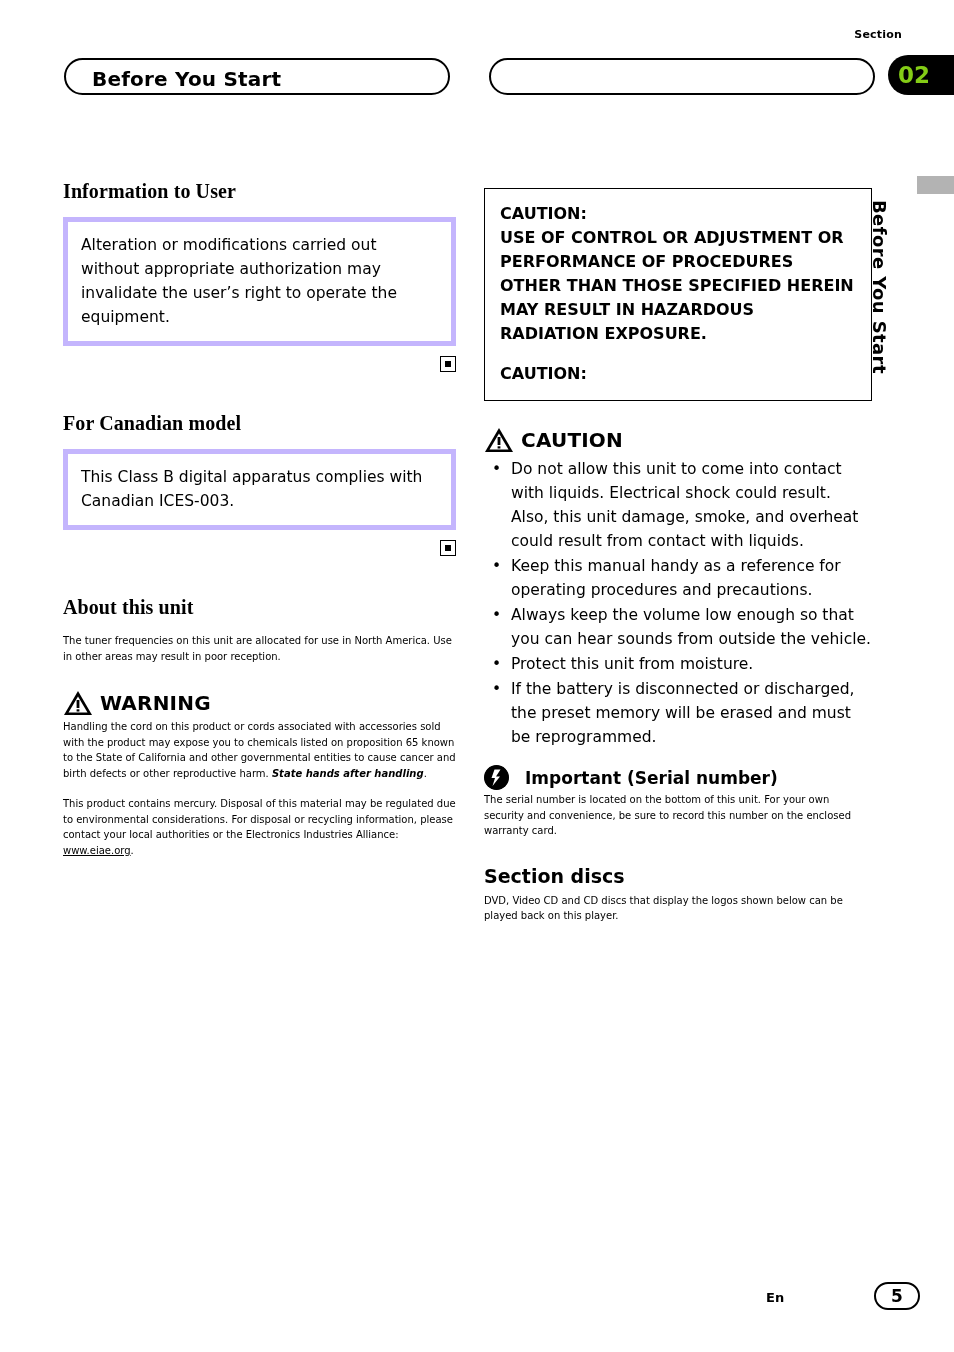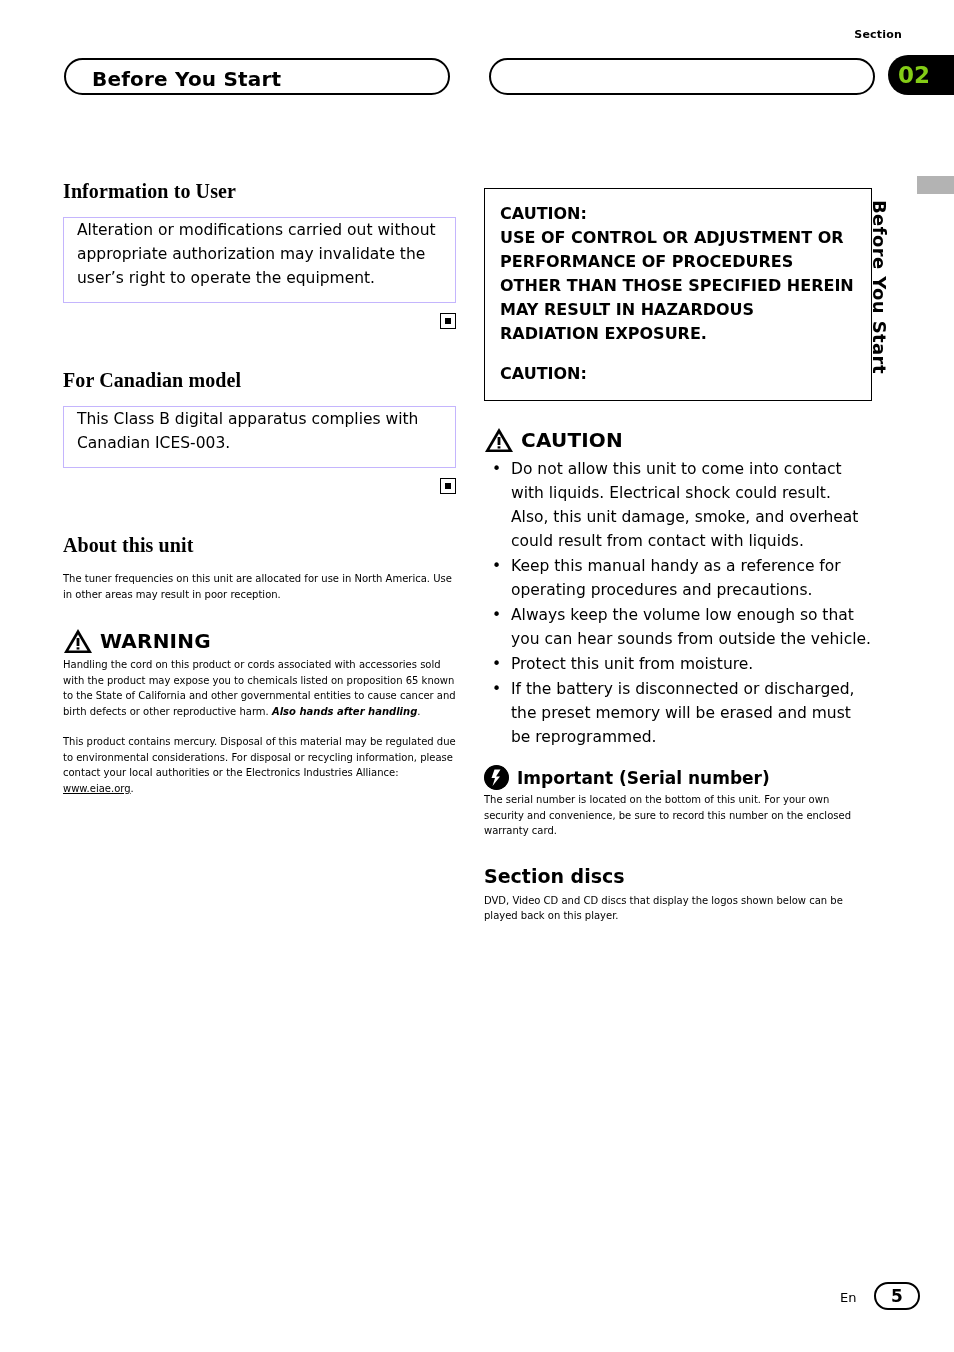--- a/index.html
+++ b/index.html
@@ -125,22 +125,22 @@
     font-weight: bold;
     font-size: 19px;
     margin: 0 0 6px 0;
   }
   .body-text {
     font-size: 10px;
     line-height: 1.55;
     font-family: "DejaVu Sans", sans-serif;
   }
   .boxed {
-    border: 1px solid #c4b5fd;
-    padding: 0 13px 12px 13px;
+    border: 5px solid #c4b5fd;
+    padding: 11px 13px 12px 13px;
     font-size: 15.5px;
     line-height: 1.55;
     box-sizing: border-box;
   }
   .end-marker {
     width: 16px;
     height: 16px;
     border: 1.5px solid #000;
     margin: 10px 0 0 auto;
     position: relative;
@@ -194,21 +194,21 @@
   ul.bullets li::before {
     content: "•";
     position: absolute;
     left: 8px;
     top: 0;
   }
 
   .important-head {
     display: flex;
     align-items: center;
-    gap: 8px;
+    gap: 16px;
     margin-bottom: 2px;
   }
   .circ-icon {
     width: 25px;
     height: 25px;
     border-radius: 50%;
     background: #000;
     position: relative;
     flex: none;
   }
@@ -234,24 +234,24 @@
   .caution-box .cap-line {
     font-weight: bold;
     font-size: 16px;
     line-height: 1.5;
   }
   .caution-box .blk2 { margin-top: 16px; }
 
   
   .footer-en {
     position: absolute;
-    left: 840px;
+    left: 766px;
     top: 1290px;
     font-size: 13px;
-    font-weight: normal;
+    font-weight: bold;
   }
   .footer-page {
     position: absolute;
     left: 874px;
     top: 1282px;
     width: 46px;
     height: 28px;
     border: 2px solid #000;
     border-radius: 14px;
     box-sizing: border-box;
@@ -303,21 +303,21 @@
           <polygon points="15,1 29,25 1,25" fill="#000"></polygon>
           <polygon points="15,6.5 24.5,22.5 5.5,22.5" fill="#ffffff"></polygon>
           <rect x="13.6" y="10" width="2.8" height="8" fill="#000"></rect>
           <rect x="13.6" y="19.3" width="2.8" height="2.2" fill="#000"></rect>
         </svg>
       </span>
       <span class="title">WARNING</span>
     </div>
 
     <div class="body-text">
-      <span>Handling the cord on this product or cords associated with accessories sold with the product may expose you to chemicals listed on proposition 65 known to the State of California and other governmental entities to cause cancer and birth defects or other reproductive harm. </span><span class="emph-bi">Also hands after handling</span><span>.</span>
+      <span>Handling the cord on this product or cords associated with accessories sold with the product may expose you to chemicals listed on proposition 65 known to the State of California and other governmental entities to cause cancer and birth defects or other reproductive harm. </span><span class="emph-bi">State hands after handling</span><span>.</span>
     </div>
 
     <div class="spacer-sm"></div>
 
     <div class="body-text">
       <span>This product contains mercury. Disposal of this material may be regulated due to environmental considerations. For disposal or recycling information, please contact your local authorities or the Electronics Industries Alliance: </span><span class="link-u">www.eiae.org</span><span>.</span>
     </div>
   </div>
 
   <div class="col-right">

